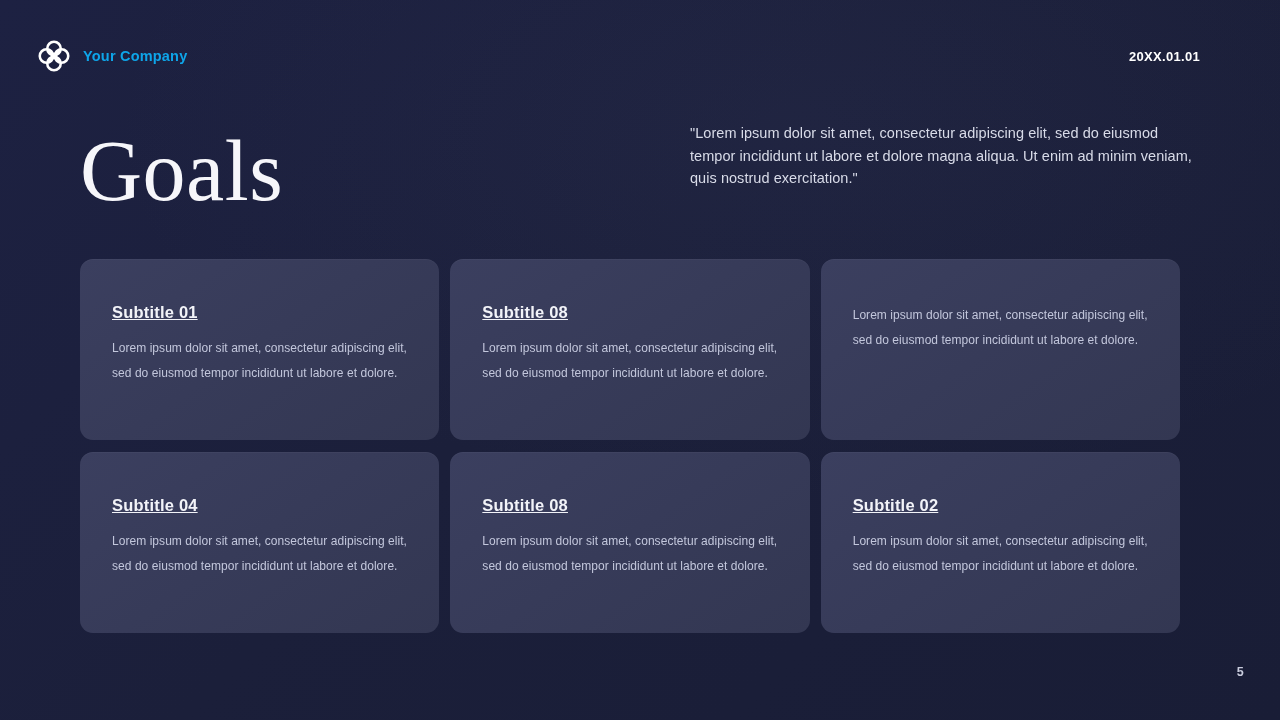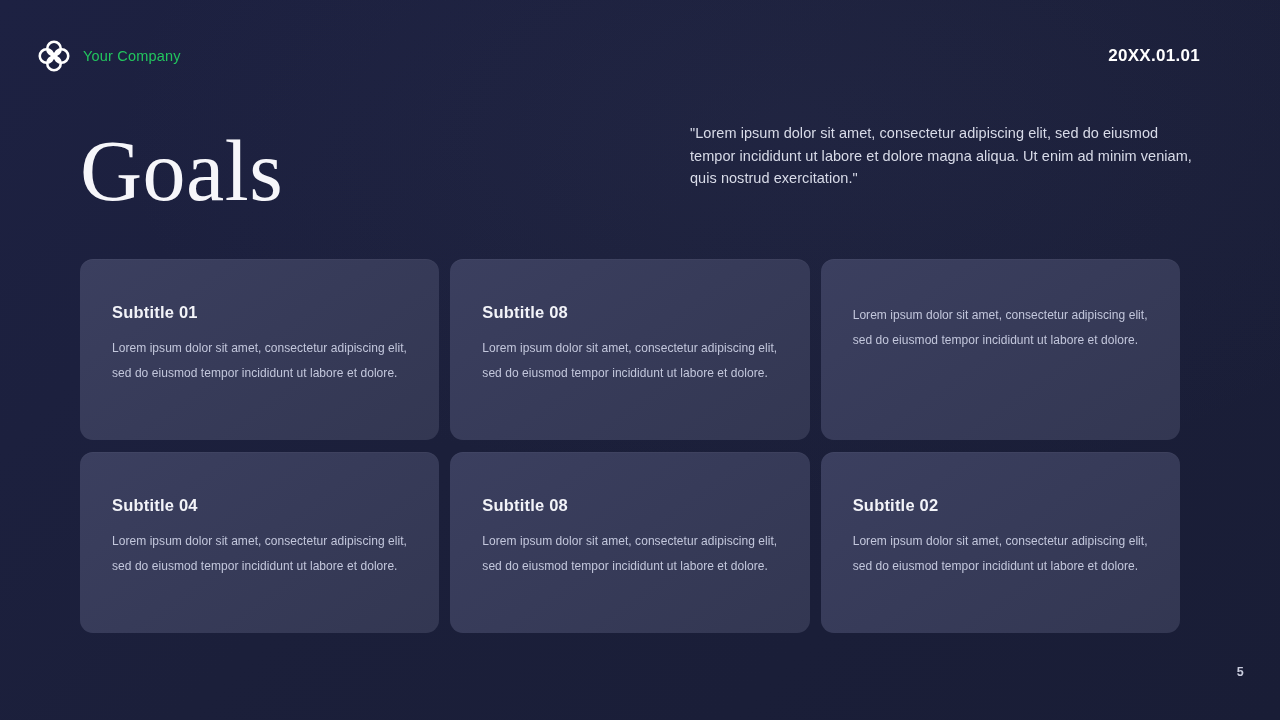--- a/index.html
+++ b/index.html
@@ -54,27 +54,27 @@
 
   .brand-logo {
     width: 36px;
     height: 36px;
     flex: 0 0 36px;
     display: block;
   }
 
   .brand-name {
     font-size: 14.5px;
-    font-weight: normal;
-    color: #22c55e;
+    font-weight: bold;
+    color: #0ea5e9;
     letter-spacing: 0.2px;
   }
 
   .deck-date {
-    font-size: 17px;
+    font-size: 13px;
     font-weight: bold;
     color: #ffffff;
     letter-spacing: 0.3px;
   }
 
   
   .title-row {
     position: absolute;
     top: 108px;
     left: 80px;
@@ -123,20 +123,21 @@
     box-shadow: 0 1px 0 rgba(255,255,255,0.035) inset;
     overflow: hidden;
   }
 
   .card-title {
     font-size: 16.5px;
     font-weight: bold;
     color: #f2f3f8;
     letter-spacing: 0.2px;
     margin-bottom: 14px;
+    text-decoration: underline;
   }
 
   .card-body {
     font-size: 12px;
     line-height: 25px;
     color: #c3c7dc;
     letter-spacing: 0.05px;
   }
 
   

